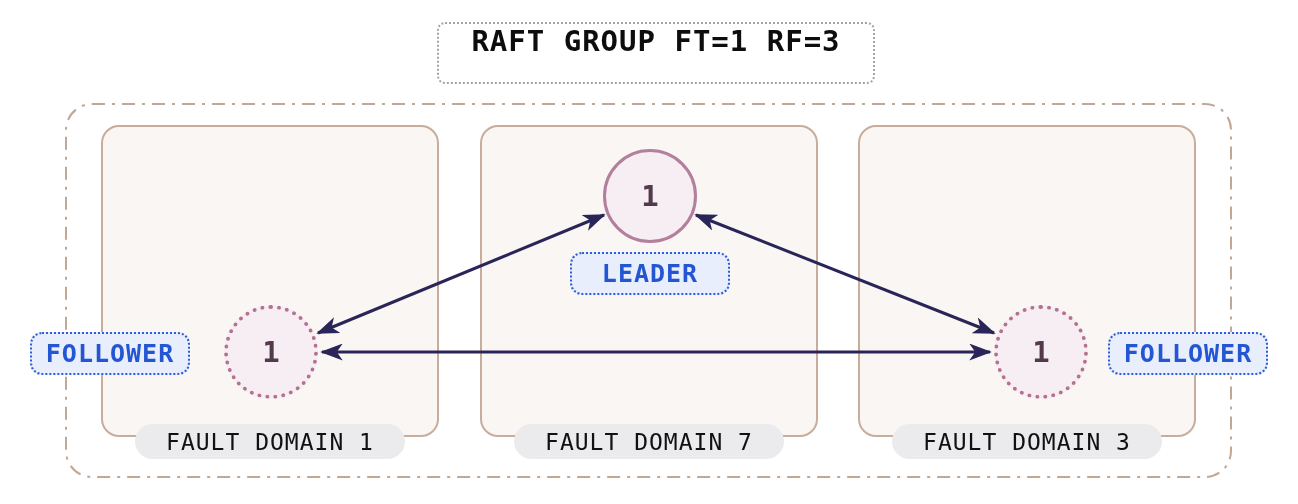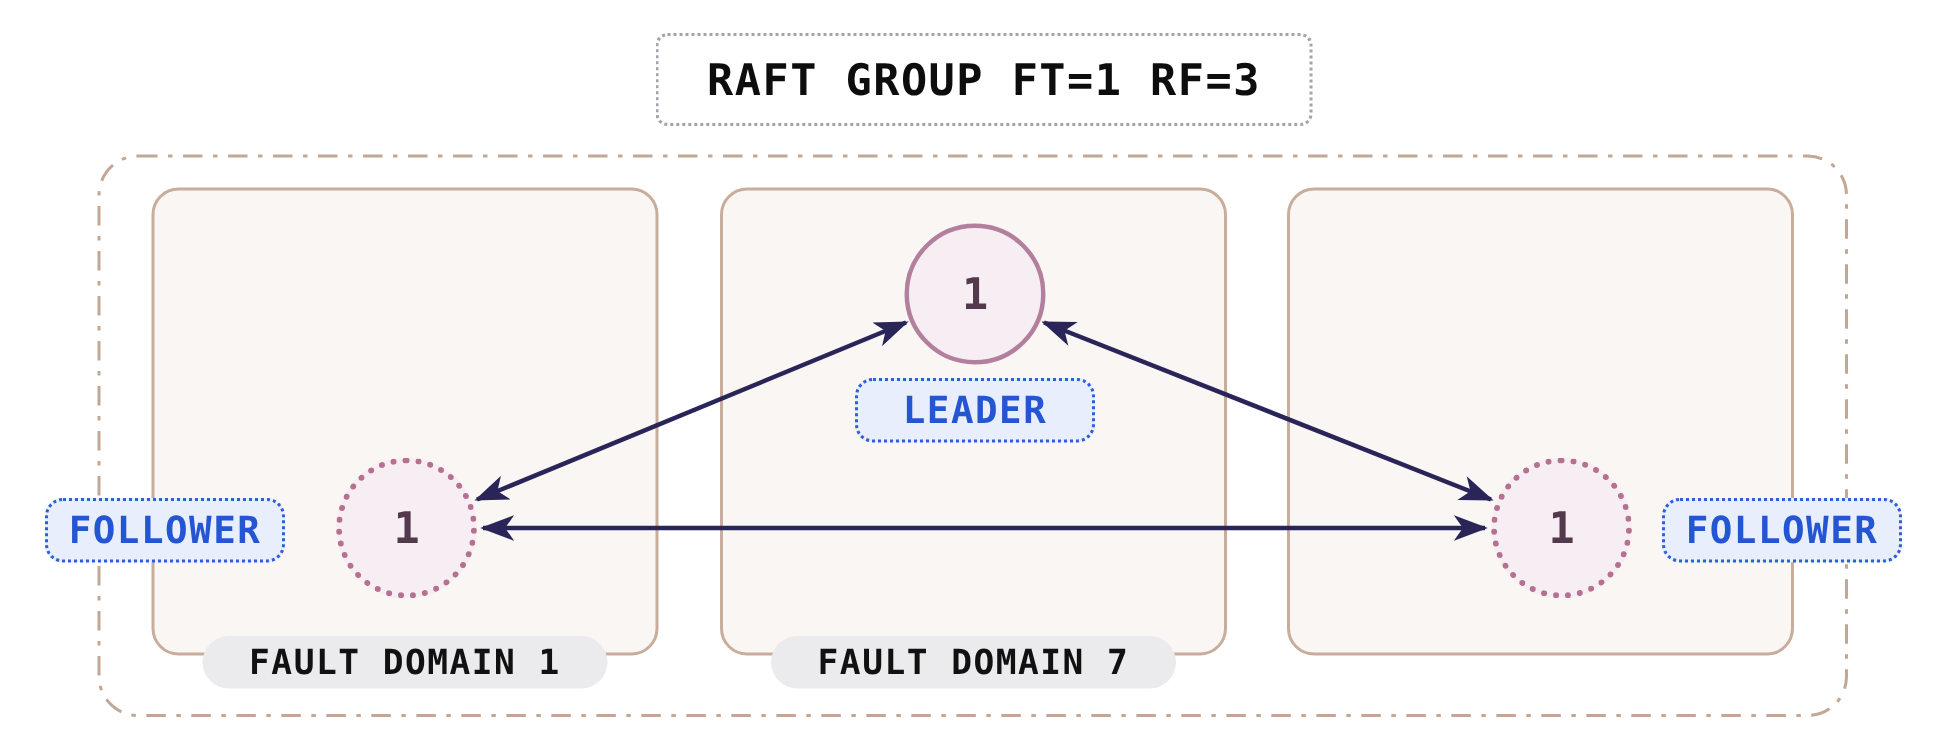--- a/index.html
+++ b/index.html
@@ -6,21 +6,21 @@
   .canvas{
     position:relative;
     width:1298px;height:504px;
     background:#ffffff;
     font-family:"DejaVu Sans Mono","Liberation Mono",monospace;
     overflow:hidden;
   }
   .title-box{
     position:absolute;left:437px;top:22px;width:438px;height:62px;
     border:2px dotted #a3a3ad;border-radius:8px;background:#ffffff;
-    display:flex;align-items:center;justify-content:center;
+    display:flex;justify-content:center;
     box-sizing:border-box;z-index:5;
   }
   .title-box span{
     font-size:29px;font-weight:bold;color:#0d0d0d;letter-spacing:1px;white-space:pre;
   }
   .overlay{position:absolute;left:0;top:0;z-index:2;}
   .domain-box{
     position:absolute;top:125px;width:338px;height:312px;
     border:2px solid #c8ad9c;border-radius:18px;background:#faf6f3;
     box-sizing:border-box;z-index:1;
@@ -52,21 +52,21 @@
   .role-pill.leader-pill{left:570px;top:252px;}
   .role-pill.follower-pill-1{left:30px;top:332px;}
   .role-pill.follower-pill-3{left:1108px;top:332px;}
   .domain-label{
     position:absolute;top:424px;width:270px;height:35px;
     background:#ebebed;border-radius:18px;
     display:flex;align-items:center;justify-content:center;
     z-index:4;
   }
   .domain-label span{
-    font-size:23px;font-weight:bold;color:#111111;letter-spacing:1px;white-space:pre;
+    font-size:23px;font-weight:normal;color:#111111;letter-spacing:1px;white-space:pre;
   }
   .domain-label.l1{left:135px;}
   .domain-label.l2{left:514px;}
   .domain-label.l3{left:892px;}
 </style>
 </head>
 <body>
 
 <div class="canvas">
 
@@ -109,14 +109,17 @@
   <div class="role-pill follower-pill-3">
     <span>FOLLOWER</span>
   </div>
 
   <div class="domain-label l1">
     <span>FAULT DOMAIN 1</span>
   </div>
   <div class="domain-label l2">
     <span>FAULT DOMAIN 7</span>
   </div>
+  <div class="domain-label l3">
+    <span>FAULT DOMAIN 3</span>
+  </div>
 
 </div>
 
 </body></html>

